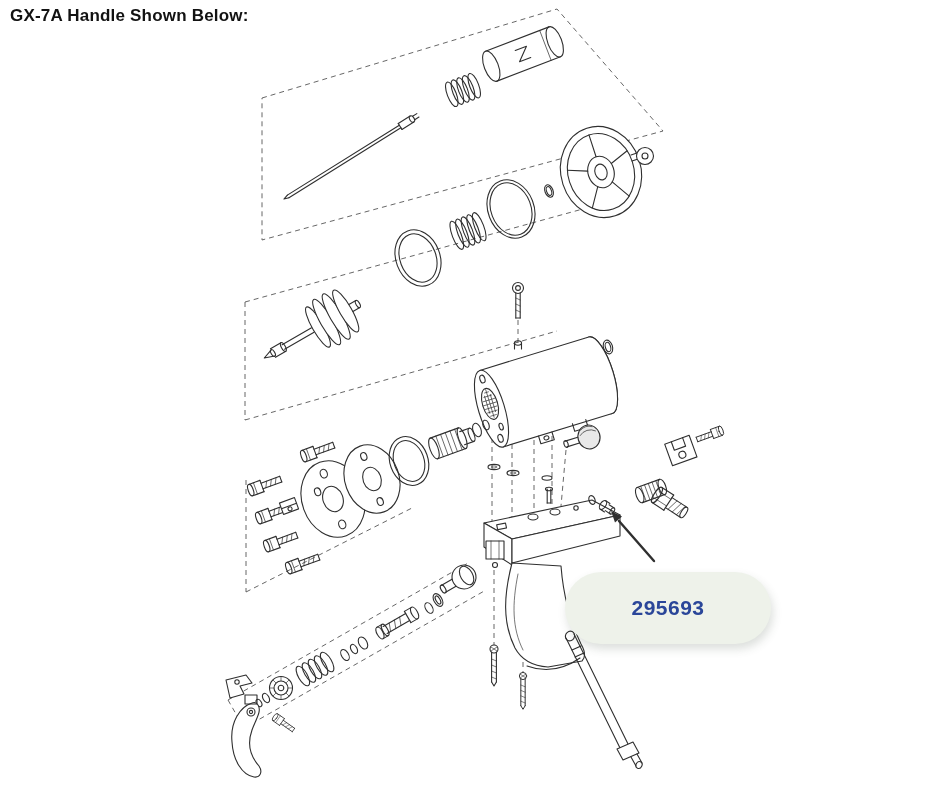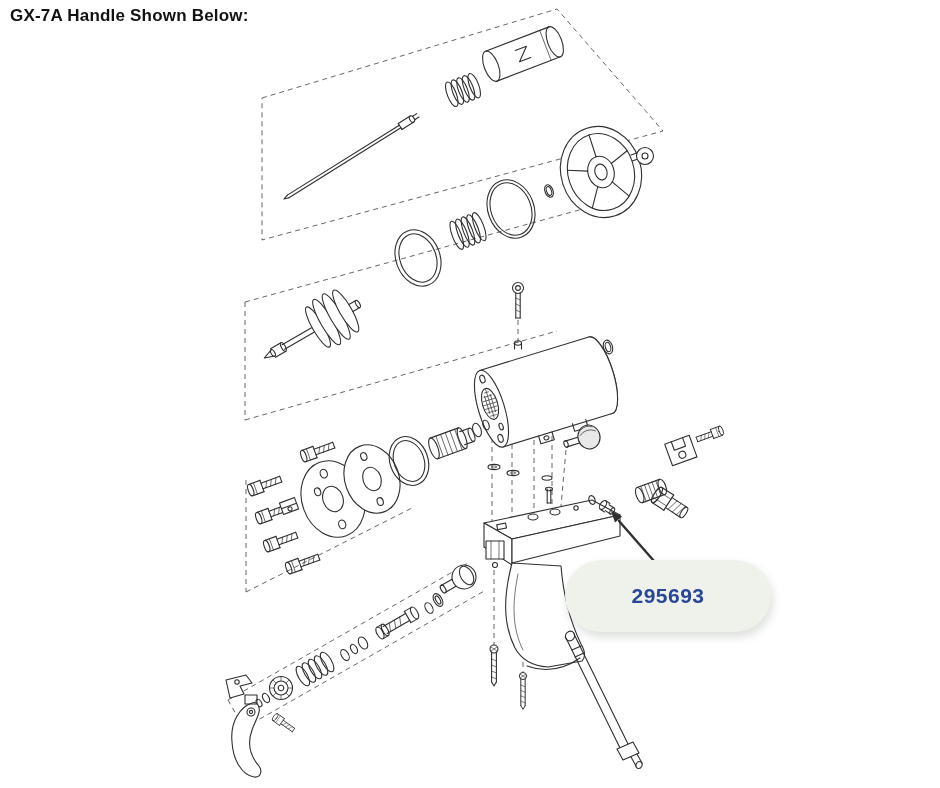--- a/index.html
+++ b/index.html
@@ -15,21 +15,21 @@
   .page{position:relative;width:940px;height:788px;background:var(--bg);overflow:hidden;}
   .page-title{position:absolute;left:10px;top:6px;font-size:17px;font-weight:700;
     color:var(--title-color);letter-spacing:.2px;}
   svg{position:absolute;left:0;top:0;}
   .s{stroke:var(--line);fill:none;stroke-width:1.1;stroke-linecap:round;stroke-linejoin:round;}
   .sw{stroke:var(--line);fill:#ffffff;stroke-width:1.1;stroke-linejoin:round;}
   .sg{stroke:var(--line);fill:#e9e9e9;stroke-width:1.1;}
   .t{stroke:var(--line);fill:none;stroke-width:.65;stroke-linecap:round;}
   .d{stroke:#565656;fill:none;stroke-width:.9;stroke-dasharray:5 4;}
   .fl{fill:var(--line);stroke:none;}
-  .callout{position:absolute;left:565px;top:560px;width:206px;height:72px;
+  .callout{position:absolute;left:565px;top:572px;width:206px;height:72px;
     background:var(--callout-bg);border-radius:38px;display:flex;flex-direction:column;
     align-items:center;justify-content:center;box-shadow:2px 5px 10px rgba(60,80,60,.18);}
   .part-number{font-size:21px;font-weight:800;color:var(--accent-blue);letter-spacing:.5px;line-height:1.15;}
   .part-label{font-size:18px;font-weight:700;color:var(--accent-green);line-height:1.15;}
 </style>
 </head>
 <body>
 
 <div class="page">
 

